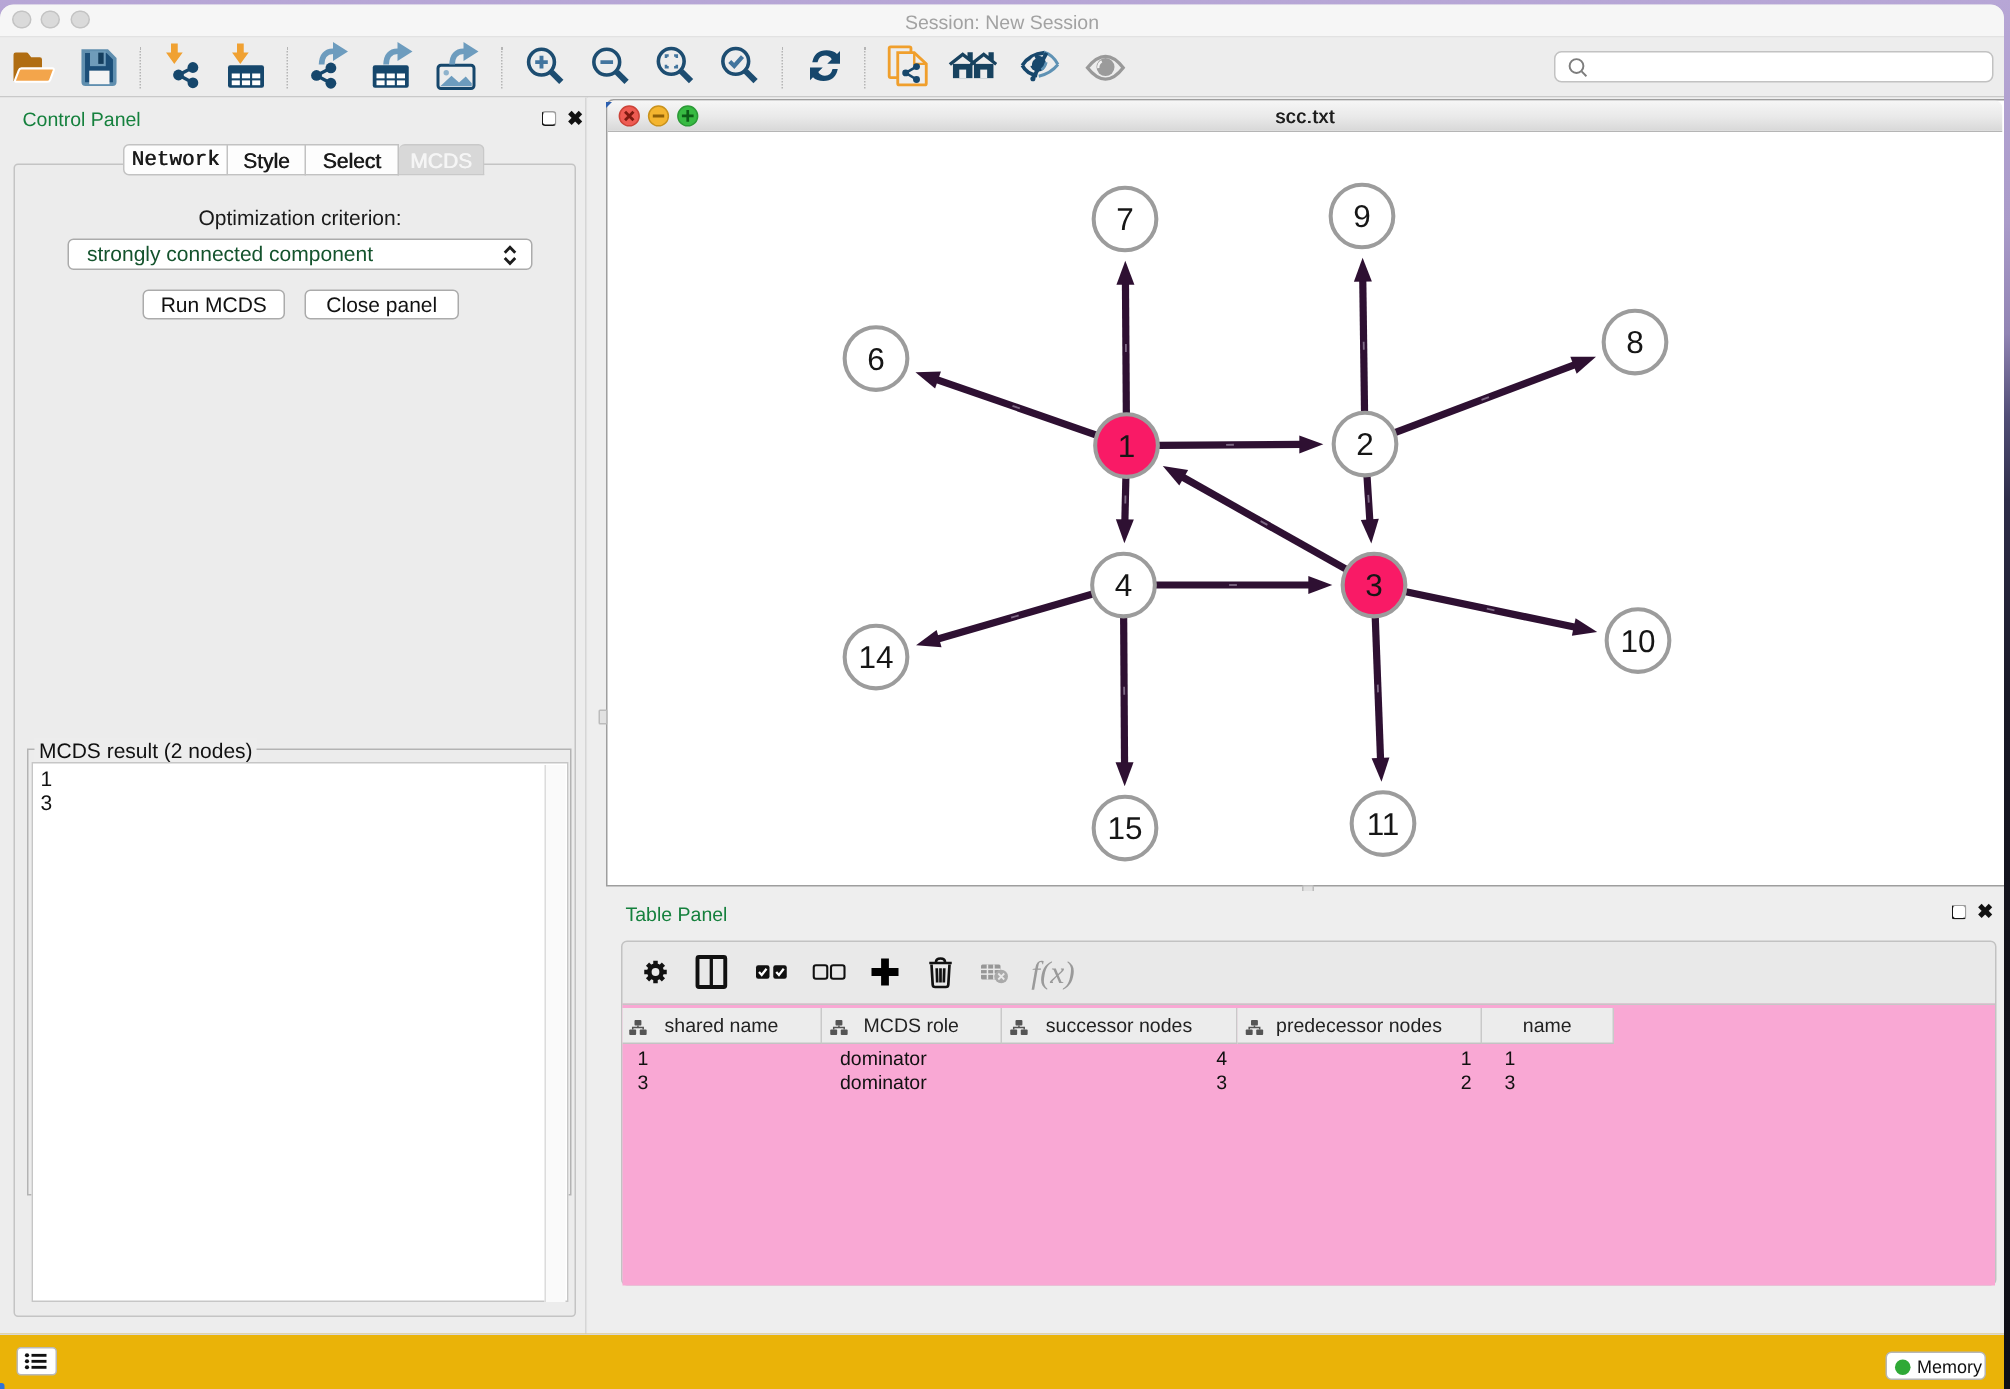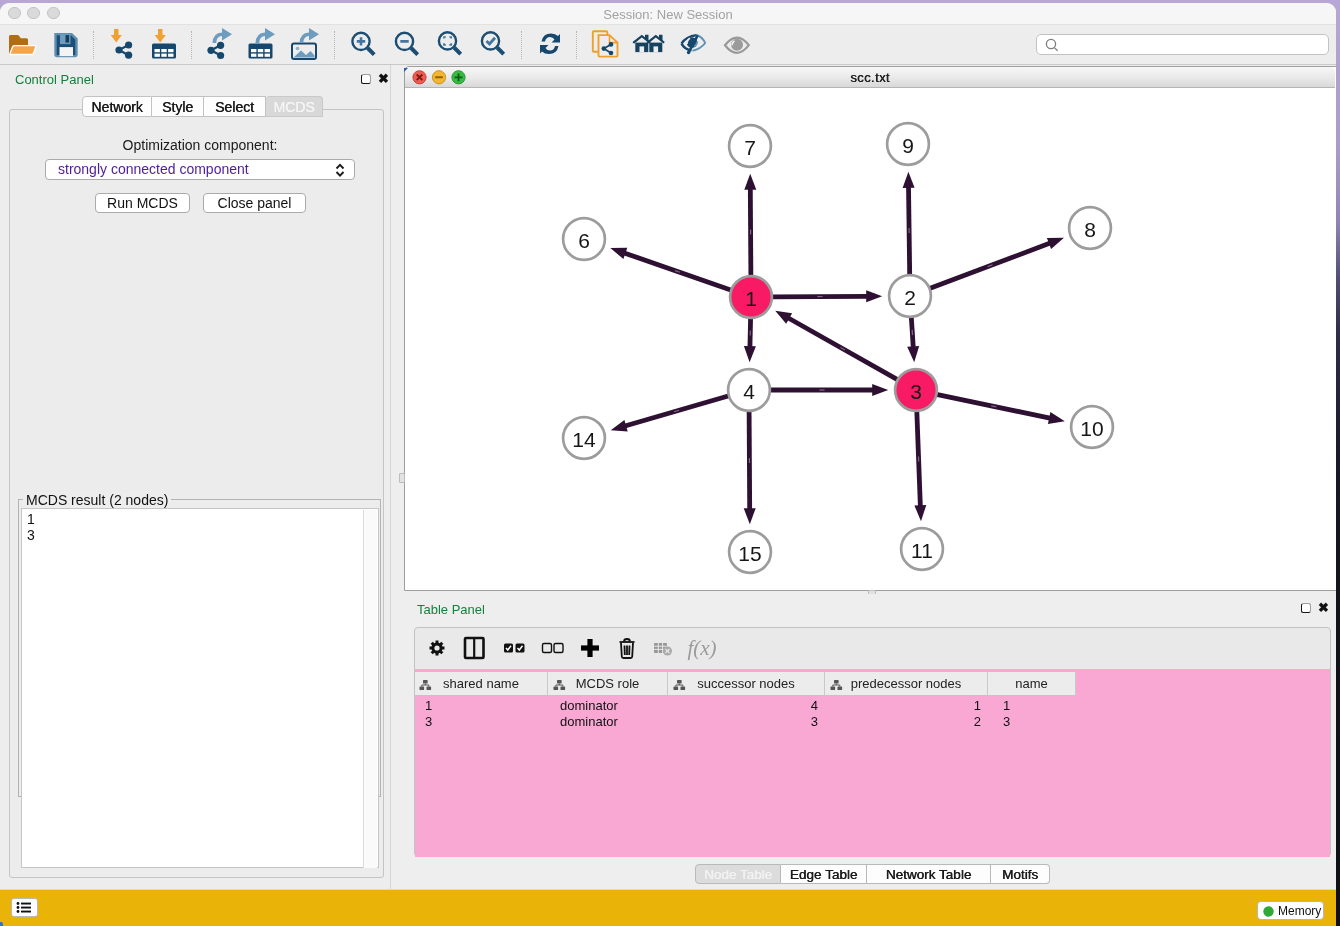--- a/index.html
+++ b/index.html
@@ -26,21 +26,21 @@
   .cpanel { position:absolute; left:0; top:62px; width:391px; height:825px; background:#ededed; border-right:1px solid #d6d6d6; }
   .ptitle { font-size:13px; color:#15803d; }
   .undock { position:absolute; width:10px; height:10px; border-width:1.7px; border-style:solid; border-color:#9f9f9f #9f9f9f #151515 #151515; border-radius:2.5px; background:#fff; }
   .xclose { position:absolute; font-size:13px; font-weight:bold; color:#111; }
   .cp-box { position:absolute; left:9px; top:44px; width:375px; height:769px; border:1px solid #c4c4c4; border-radius:3px; background:#ececec; }
   .tabrow { position:absolute; top:31px; left:82px; height:21px; display:flex; }
   .tab { height:21px; font-size:14px; color:#1b1b1b; text-shadow:0.45px 0 0 currentColor; background:#fdfdfd; border:1px solid #c2c2c2; border-left:none; display:flex; align-items:center; justify-content:center; }
   .tab.first { border-left:1px solid #c2c2c2; border-radius:4px 0 0 4px; }
   .tab.sel { background:#d8d8d8; color:#f5f5f5; border-radius:4px 4px 0 0; border-color:#c9c9c9; }
   .cp-label { position:absolute; left:0; width:400px; text-align:center; font-size:14px; color:#1a1a1a;}
-  .dropdown { position:absolute; left:45px; top:94px; width:310px; height:21px; background:#fff; border:1px solid #ababab; border-radius:4px; font-size:14px; color:#4c1d95; line-height:19px; padding-left:12px; }
+  .dropdown { position:absolute; left:45px; top:94px; width:310px; height:21px; background:#fff; border:1px solid #ababab; border-radius:4px; font-size:14px; color:#14532d; line-height:19px; padding-left:12px; }
   .btn { position:absolute; height:20px; background:#fff; border:1px solid #ababab; border-radius:4px; font-size:14px; color:#111; text-align:center; line-height:18px; }
   .groupbox { position:absolute; left:18px; top:434px; width:363px; height:298px; border:1px solid #b3b3b3; }
   .grouplabel { position:absolute; left:4px; top:-8px; background:#ededed; padding:0 3px; font-size:14px; color:#111; }
   .resultarea { position:absolute; left:2px; top:8px; width:358px; height:360px; background:#fff; border:1px solid #c6c6c6; font-size:14px; color:#111; padding:2px 0 0 5px; line-height:16px; }
   .scrolltrack { position:absolute; right:1px; top:1px; width:14px; height:358px; background:#fafafa; border-left:1px solid #dcdcdc; }
   
   .desktop { position:absolute; left:392px; top:62px; width:944px; height:825px; background:#eeeeee; }
   .netwin { position:absolute; left:404px; top:63px; width:1032px; height:525px; background:#fff; border:1px solid #9e9e9e; border-radius:5px 5px 0 0; }
   .nw-title { position:absolute; left:0; top:0; width:930px; height:21px; background:linear-gradient(180deg,#f6f6f6,#e9e9e9 55%,#d8d8d8); border-bottom:1px solid #b5b5b5; border-radius:5px 5px 0 0; }
   .nw-title-text { position:absolute; width:930px; text-align:center; top:3px; font-size:13px; color:#1e1e1e; text-shadow:0.5px 0 0 #1e1e1e; letter-spacing:0.4px; }
@@ -228,26 +228,26 @@
       </svg>
     </div>
   </div>
 
   <div class="cpanel">
     <div class="ptitle" style="position:absolute;left:15px;top:7px;">Control Panel</div>
     <div class="undock" style="left:361px;top:9px;"></div>
     <div class="xclose" style="left:378px;top:6px;">✖</div>
     <div class="cp-box"></div>
     <div class="tabrow">
-      <div class="tab first" style="width:70px;">Network</div>
+      <div class="tab first" style="width:70px;font-family:Liberation Mono, monospace;">Network</div>
       <div class="tab" style="width:52px;">Style</div>
       <div class="tab" style="width:62px;">Select</div>
       <div class="tab sel" style="width:57px;">MCDS</div>
     </div>
-    <div class="cp-label" style="top:72px;">Optimization component:</div>
+    <div class="cp-label" style="top:72px;">Optimization criterion:</div>
     <div class="dropdown">strongly connected component
       <svg width="10" height="15" style="position:absolute;right:9px;top:2.5px;">
         <path d="M1.5 5.5 L5 1.8 L8.5 5.5" fill="none" stroke="#1c1c1c" stroke-width="1.9"></path>
         <path d="M1.5 9 L5 12.7 L8.5 9" fill="none" stroke="#1c1c1c" stroke-width="1.9"></path>
       </svg>
     </div>
     <div class="btn" style="left:95px;top:128px;width:95px;">Run MCDS</div>
     <div class="btn" style="left:203px;top:128px;width:103px;">Close panel</div>
     <div class="groupbox">
       <div class="grouplabel">MCDS result (2 nodes)</div>
@@ -444,26 +444,20 @@
         <div class="td" style="left:253px;top:28px;width:150px;text-align:right;">4</div>
         <div class="td" style="left:410px;top:28px;width:156px;text-align:right;">1</div>
         <div class="td" style="left:588px;top:28px;">1</div>
         <div class="td" style="left:10px;top:44px;">3</div>
         <div class="td" style="left:145px;top:44px;">dominator</div>
         <div class="td" style="left:253px;top:44px;width:150px;text-align:right;">3</div>
         <div class="td" style="left:410px;top:44px;width:156px;text-align:right;">2</div>
         <div class="td" style="left:588px;top:44px;">3</div>
       </div>
     </div>
-    <div class="bottomtabs">
-      <div class="btab first sel" style="width:86px;">Node Table</div>
-      <div class="btab" style="width:86px;">Edge Table</div>
-      <div class="btab" style="width:124px;">Network Table</div>
-      <div class="btab last" style="width:59px;">Motifs</div>
-    </div>
   </div>
 
   <div class="statusbar">
     <div class="listbtn">
       <svg width="25" height="17" style="position:absolute;left:0;top:0;">
         <circle cx="6" cy="4.5" r="1.4" fill="#111"></circle>
           <rect x="9" y="3.6" width="10" height="1.9" fill="#111"></rect>
         <circle cx="6" cy="8.5" r="1.4" fill="#111"></circle>
           <rect x="9" y="7.6" width="10" height="1.9" fill="#111"></rect>
         <circle cx="6" cy="12.5" r="1.4" fill="#111"></circle>

